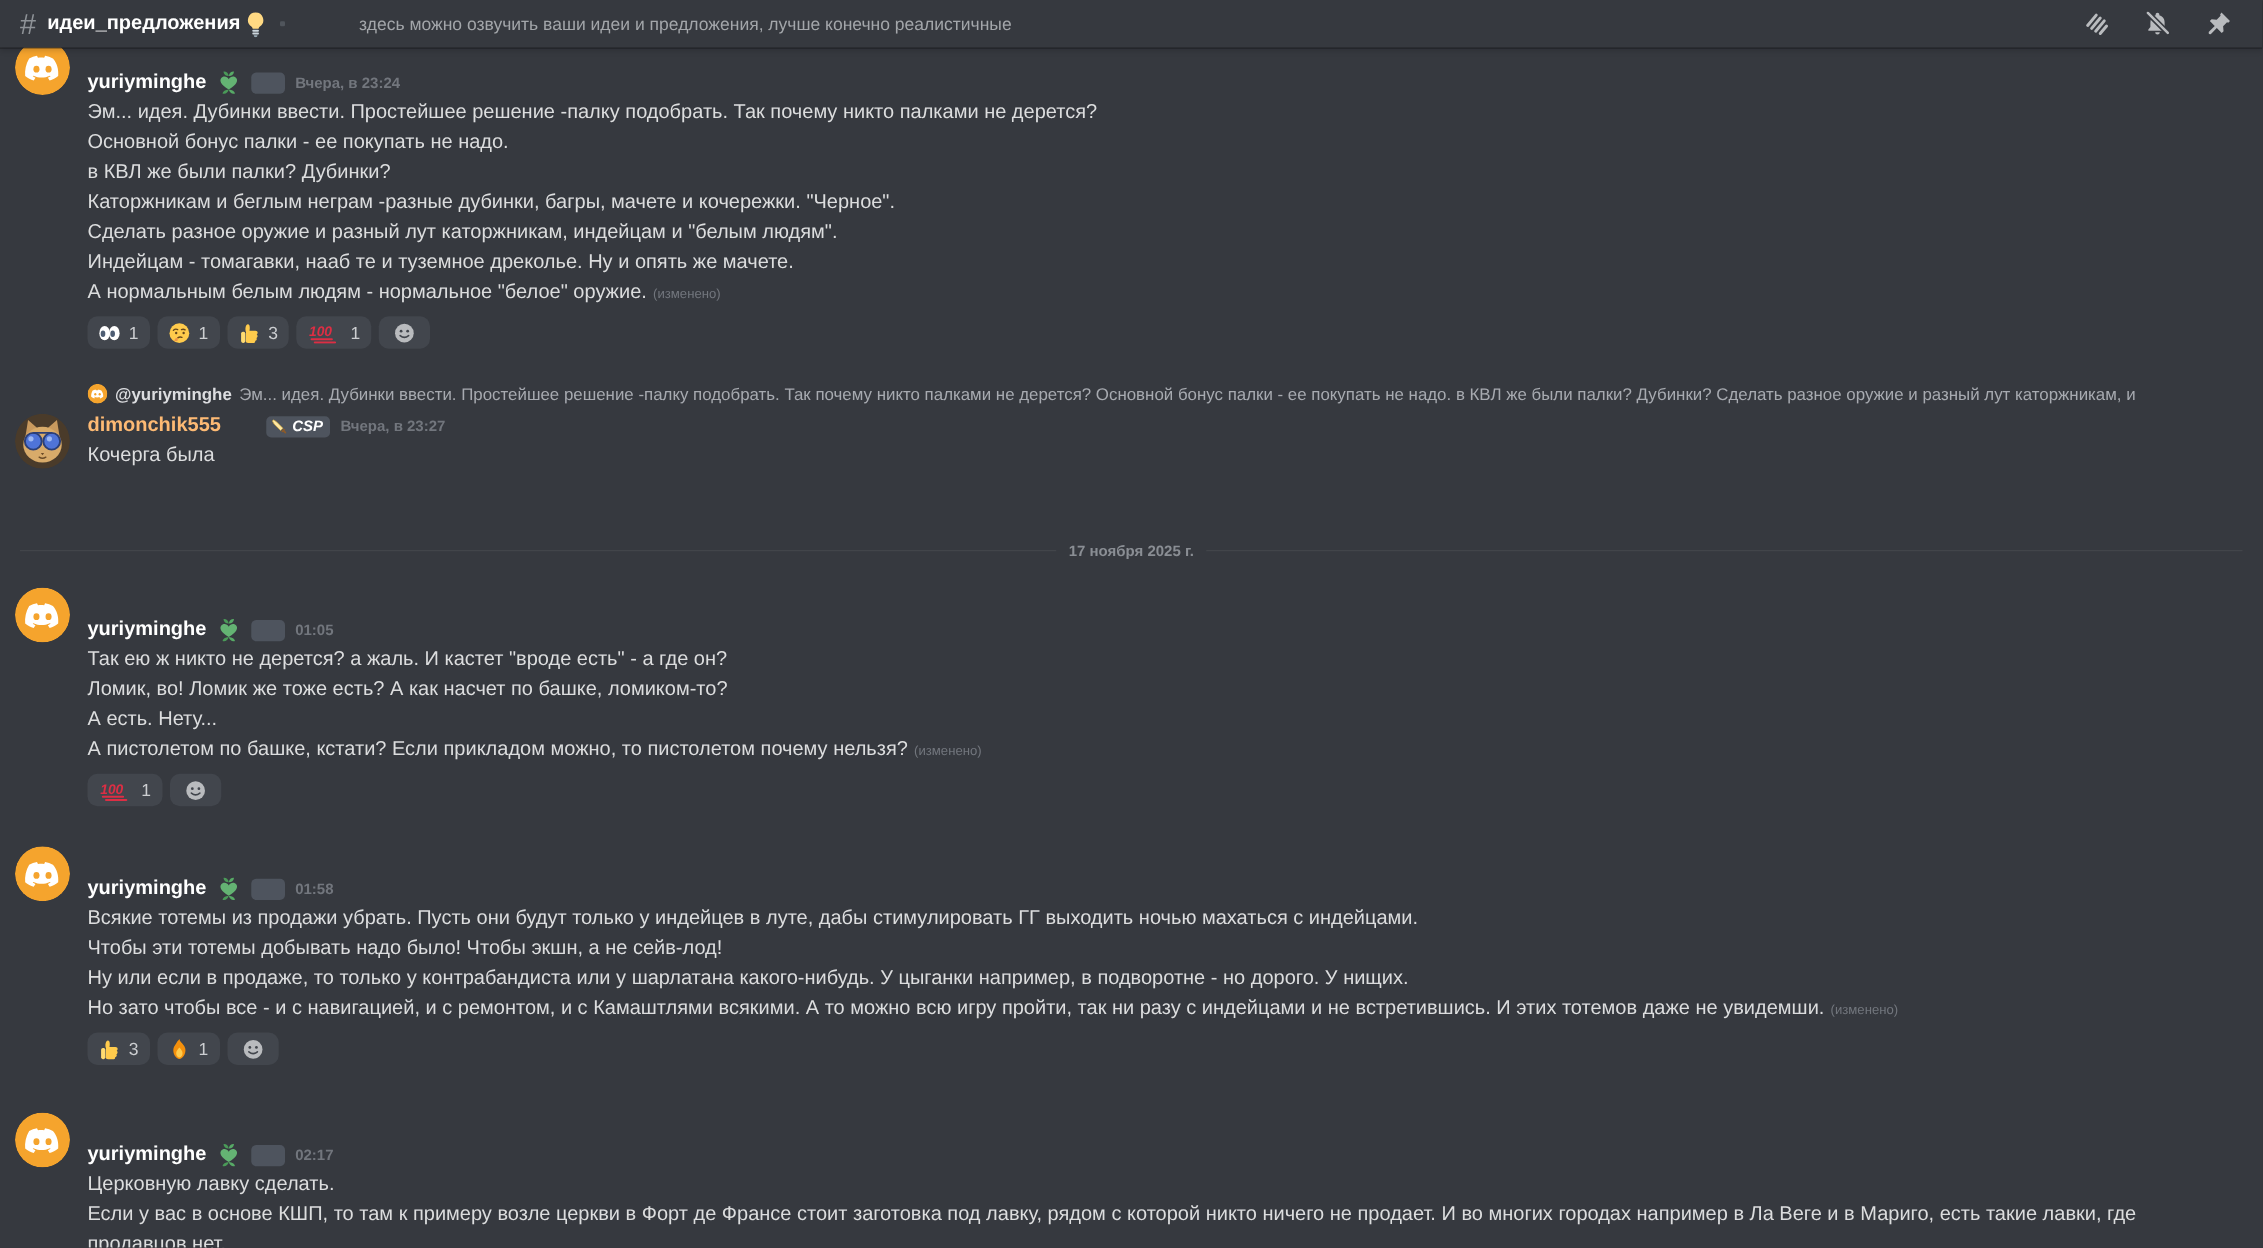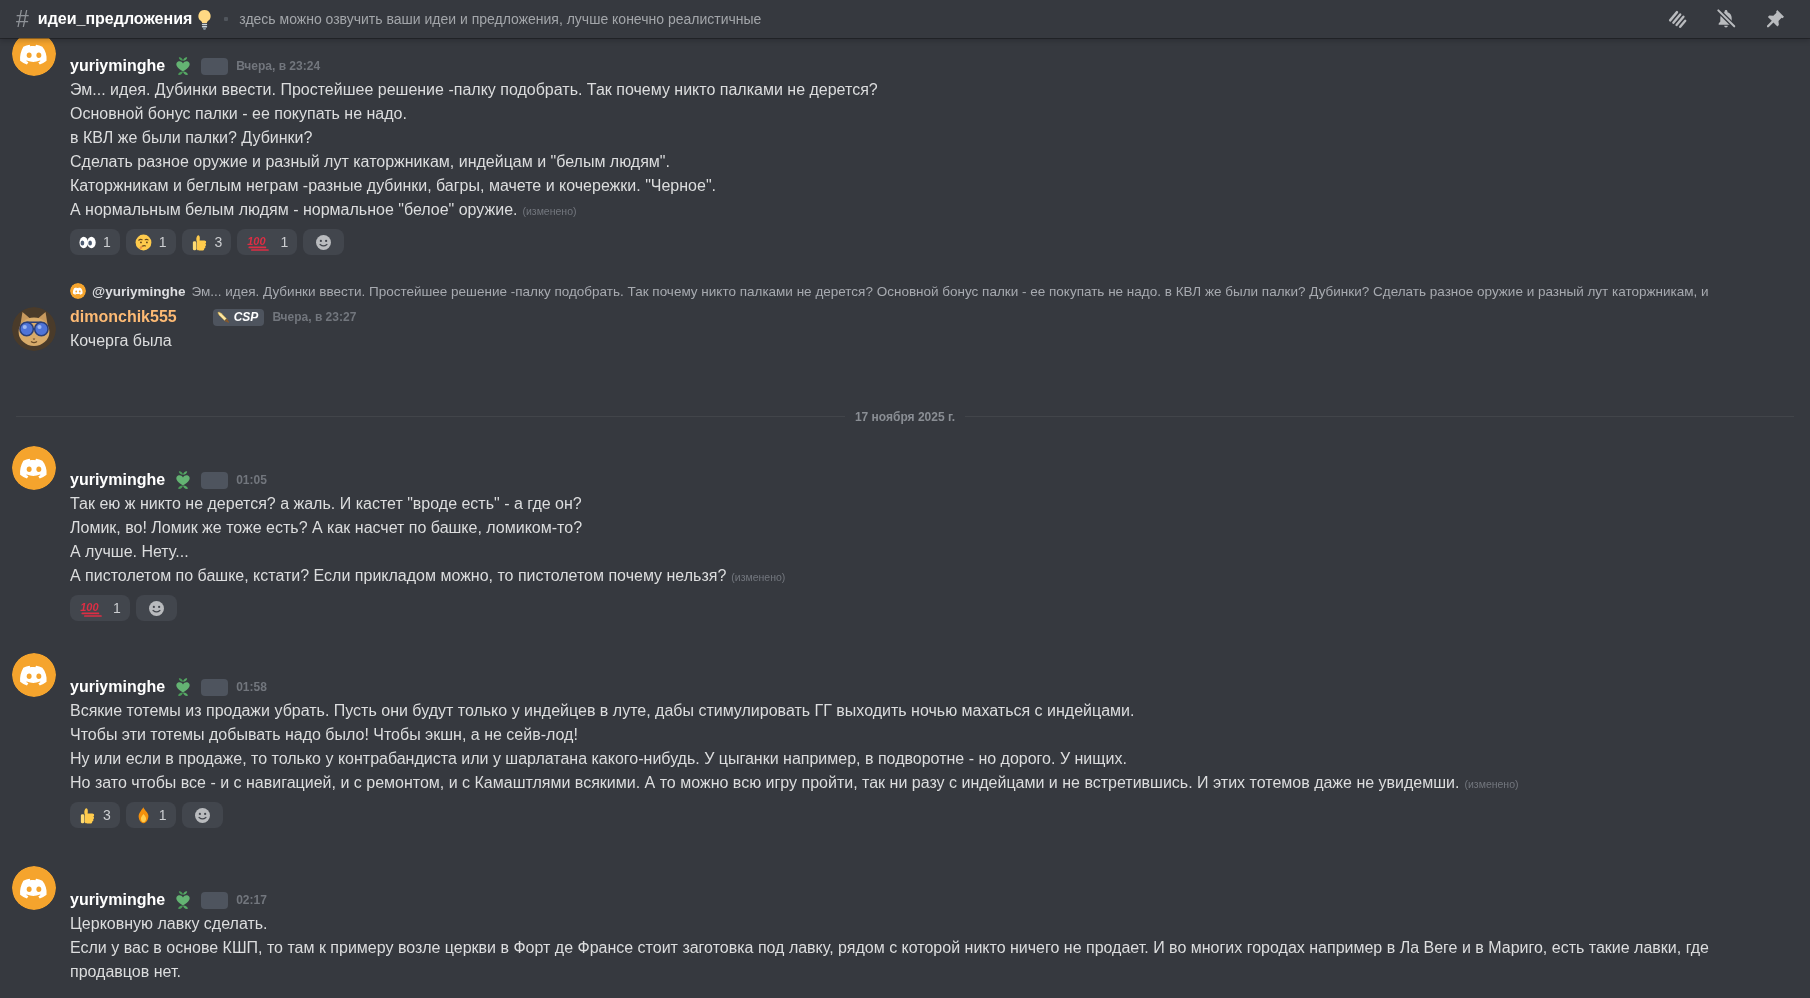--- a/index.html
+++ b/index.html
@@ -15,21 +15,21 @@
   .channel-header {
     position:absolute; top:0; left:0; right:0; height:38px; z-index:10;
     display:flex; align-items:center; padding:0 16px;
     background:#36393f;
     box-shadow:0 1px 0 rgba(8,8,10,.35), 0 3px 5px rgba(8,8,10,.18);
   }
   .hash { color:#8e9297; font-size:23px; font-weight:500; margin-right:9px; line-height:1; }
   .chname { margin:0; color:#ffffff; font-size:16px; font-weight:700; white-space:nowrap; }
   .bulb { width:17px; height:21px; display:inline-flex; margin-left:4px; }
   .dot-div { width:4px; height:4px; border-radius:1px; background:#50555c; margin:0 11px; flex:none; }
-  .topic { color:#a3a6aa; font-size:14px; white-space:nowrap; overflow:hidden; cursor:pointer; }
+  .topic { color:#a3a6aa; font-size:14px; white-space:nowrap; overflow:hidden; cursor:pointer;margin-left:48px; }
   .hicons { margin-left:auto; display:flex; align-items:center; gap:27px; padding-right:8px; }
   .hicon { width:22px; height:22px; color:#b9bbbe; cursor:pointer; display:inline-flex; }
 
   
   .chat { position:absolute; top:38px; left:0; right:0; bottom:0; overflow:hidden; z-index:1; }
 
   .msg-group { position:relative; padding:0 8px 0 70px; }
   .m1 { margin-top:-8px; }
   .m2 { margin-top:26px; }
   .m3 { margin-top:20px; }
@@ -159,22 +159,23 @@
       <span class="badge" hidden="">
         <span class="badge-icon"></span>
         <span></span>
       </span>
       <span class="timestamp">Вчера, в 23:24</span>
     </div>
     <div>
         <div class="line">Эм... идея. Дубинки ввести. Простейшее решение -палку подобрать. Так почему никто палками не дерется?</div>
         <div class="line">Основной бонус палки - ее покупать не надо.</div>
         <div class="line">в КВЛ же были палки? Дубинки?</div>
+        <div class="line">Каторжникам и беглым неграм -разные дубинки, багры, мачете и кочережки. "Черное".</div>
         <div class="line">Сделать разное оружие и разный лут каторжникам, индейцам и "белым людям".</div>
-        <div class="line">Каторжникам и беглым неграм -разные дубинки, багры, мачете и кочережки. "Черное".</div>
+        <div class="line">Индейцам - томагавки, нааб те и туземное дреколье. Ну и опять же мачете.</div>
         <div class="line">А нормальным белым людям - нормальное "белое" оружие.<span class="edited">(изменено)</span></div>
       </div>
     <div class="reactions">
         <button class="reaction">
           <span class="emoji">
             <svg viewBox="0 0 22 16">
               <ellipse cx="6.1" cy="8" rx="5.5" ry="7.5" fill="#ffffff"></ellipse>
               <ellipse cx="16.1" cy="8" rx="5.5" ry="7.5" fill="#ffffff"></ellipse>
               <ellipse cx="4.4" cy="8.6" rx="2.4" ry="3.3" fill="#4e5d73"></ellipse>
               <ellipse cx="14.4" cy="8.6" rx="2.4" ry="3.3" fill="#4e5d73"></ellipse>
@@ -309,21 +310,21 @@
         </span>
       <span class="badge" hidden="">
         <span class="badge-icon"></span>
         <span></span>
       </span>
       <span class="timestamp">01:05</span>
     </div>
     <div>
         <div class="line">Так ею ж никто не дерется? а жаль.  И кастет "вроде есть" - а где он?</div>
         <div class="line">Ломик, во! Ломик же тоже есть? А как насчет по башке, ломиком-то?</div>
-        <div class="line">А лучше. Нету...</div>
+        <div class="line">А есть. Нету...</div>
         <div class="line">А пистолетом по башке, кстати? Если прикладом можно, то пистолетом почему нельзя?<span class="edited">(изменено)</span></div>
       </div>
     <div class="reactions">
         <button class="reaction">
           <span class="emoji wide">
             <svg viewBox="0 0 30 20">
               <text x="0.5" y="13" font-family="Liberation Sans, DejaVu Sans, sans-serif" font-size="13" font-weight="800" font-style="italic" fill="#dd2e44">100</text>
               <path d="M3 15.8 h19 M6 18.8 h19" stroke="#dd2e44" stroke-width="2" fill="none" stroke-linecap="round"></path>
             </svg>
           </span>

